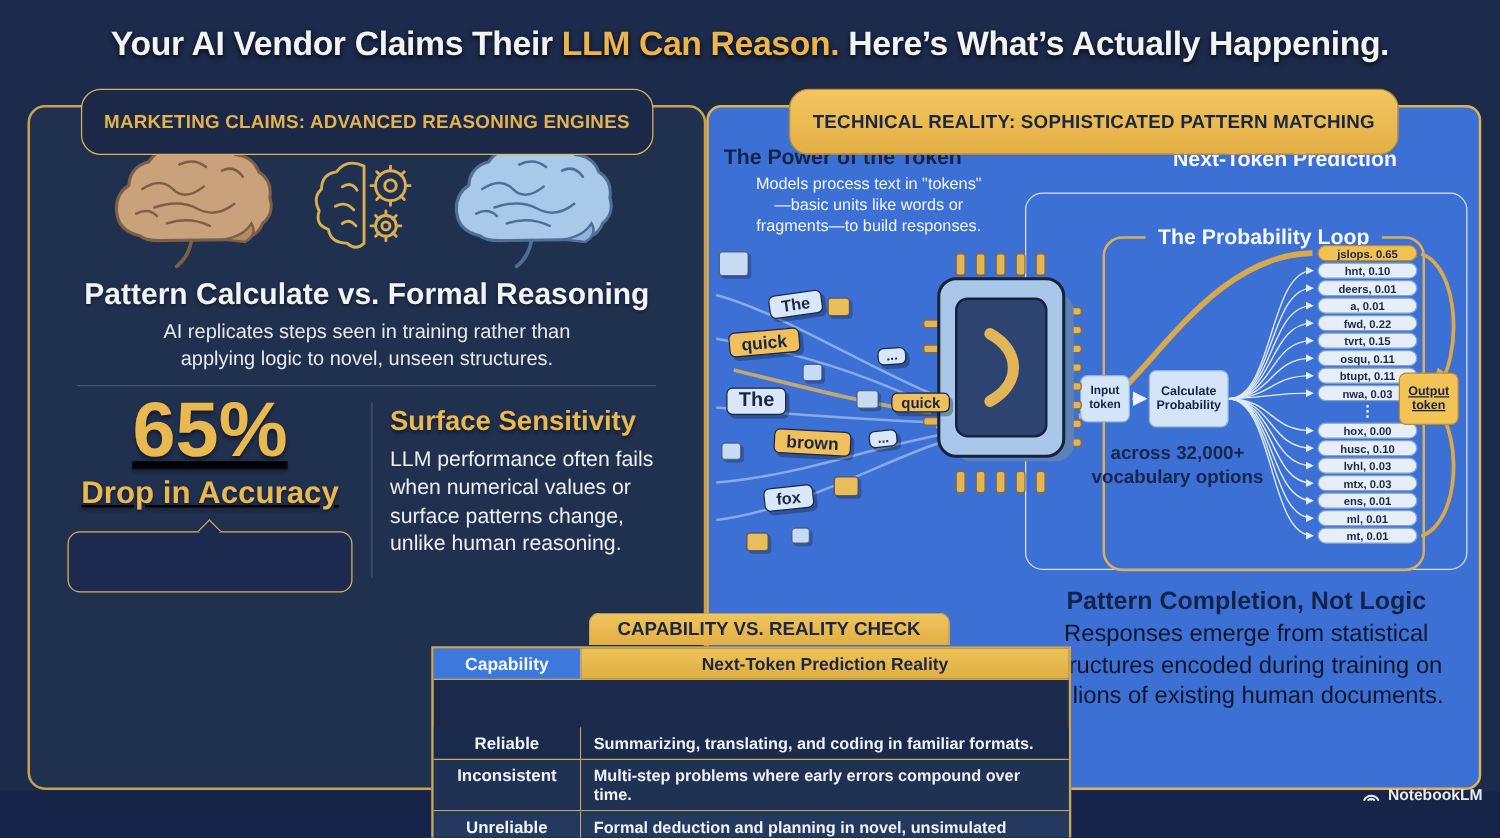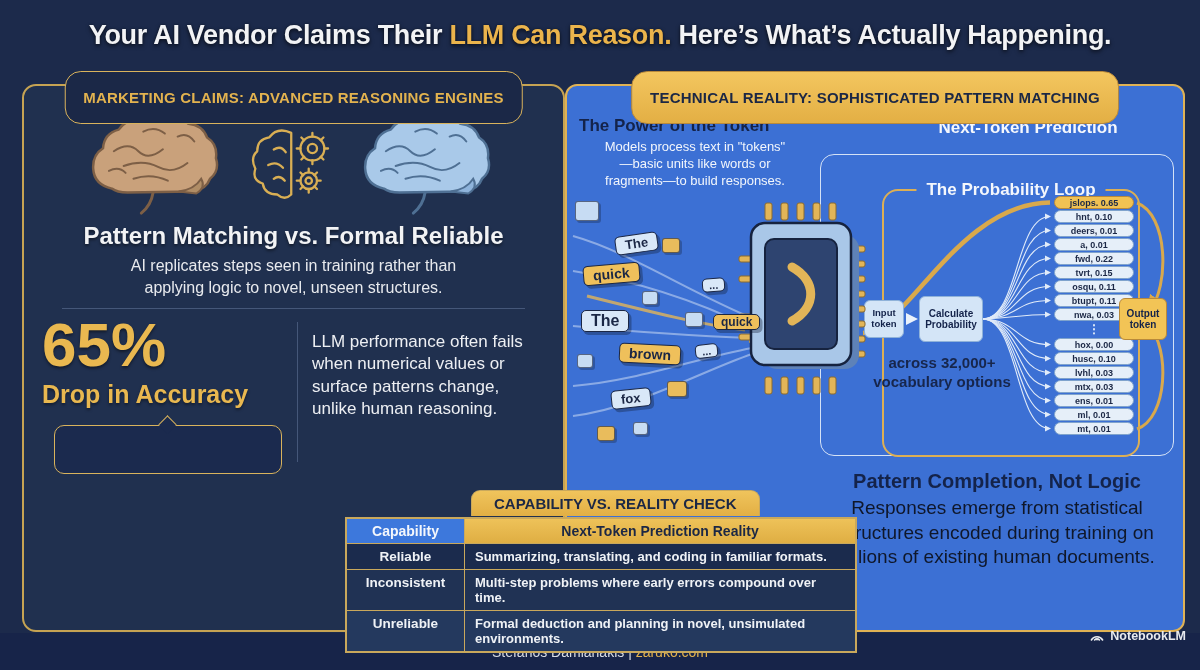--- a/index.html
+++ b/index.html
@@ -25,21 +25,21 @@
     padding:17px 18px;border-radius:16px;z-index:4;
   }
   .panel-header.claims{background:#1B2847;border:1.5px solid #D9B35C;color:#E3B34F;}
   .panel-header.reality{background:linear-gradient(#F3C65F,#E3AF44);border:1.5px solid #B8893B;color:#1B2745;}
   
   .brains{position:absolute;top:26px;left:0;right:0;display:flex;justify-content:center;align-items:center;gap:16px;height:112px;}
   .pm-heading{position:absolute;top:136px;left:0;right:0;text-align:center;font-size:24px;font-weight:bold;color:#F2F3F5;text-shadow:0 2px 3px rgba(0,0,0,.45);}
   .pm-sub{position:absolute;top:169px;left:0;right:0;text-align:center;font-size:16px;color:#E8EAEE;line-height:1.35;white-space:pre-line;}
   .div-h{position:absolute;top:222px;left:38px;right:38px;height:1px;background:rgba(140,160,200,.35);}
   .div-v{position:absolute;left:273px;top:236px;height:140px;width:1px;background:rgba(140,160,200,.35);}
-  .stat-block{position:absolute;left:18px;top:228px;width:252px;}
+  .stat-block{position:absolute;left:18px;top:228px;width:252px;text-align:center;text-decoration:underline;}
   .stat-value{font-size:62px;font-weight:bold;color:#E9B850;line-height:1;text-shadow:0 2px 3px rgba(0,0,0,.45);}
   .stat-label{font-size:25px;font-weight:bold;color:#E9B850;margin-top:4px;text-shadow:0 2px 3px rgba(0,0,0,.4);}
   .callout{
     margin:16px auto 0;width:216px;background:#1B2A4E;border:1.5px solid #D9B35C;border-radius:10px;
     padding:7px 5px;font-size:12.5px;font-weight:bold;color:#F0F2F5;line-height:1.3;white-space:pre-line;position:relative;
   }
   .callout-pointer{position:absolute;top:-8px;left:50%;margin-left:-7px;width:12px;height:12px;background:#1B2A4E;
     border-left:1.5px solid #D9B35C;border-top:1.5px solid #D9B35C;transform:rotate(45deg);}
   .surface-block{position:absolute;left:288px;top:238px;width:250px;}
   .surface-h{font-size:22px;font-weight:bold;color:#E9B850;text-shadow:0 2px 3px rgba(0,0,0,.4);}
@@ -56,21 +56,21 @@
   .pill{height:13px;line-height:12px;margin-bottom:1px;border-radius:7px;background:#E6EFF9;border:1px solid #7FA3CC;
     color:#1B2745;font-size:9px;font-weight:bold;text-align:center;box-sizing:border-box;}
   .pill.gold{background:#F1C253;border-color:#B8893B;}
   .pill-ellipsis{height:16px;line-height:15px;text-align:center;color:#EAF2FB;font-size:12px;font-weight:bold;}
   .flow-box{position:absolute;display:flex;align-items:center;justify-content:center;text-align:center;
     white-space:pre-line;box-sizing:border-box;border-radius:6px;font-weight:bold;color:#14234A;z-index:3;line-height:1.15;}
   .flow-blue{background:#D4E5F7;border:1px solid #8FB2D9;}
   .flow-gold{background:#F2C456;border:1px solid #B8893B;}
   .box-input{left:297px;top:214px;width:40px;height:38px;font-size:9.5px;}
   .box-calc{left:352px;top:210px;width:64px;height:46px;font-size:10px;}
-  .box-output{left:552px;top:212px;width:48px;height:42px;font-size:10px;}
+  .box-output{left:552px;top:212px;width:48px;height:42px;font-size:10px;text-decoration:underline;}
   .vocab-note{position:absolute;left:300px;top:268px;width:150px;text-align:center;font-size:15px;font-weight:bold;
     color:#17264C;line-height:1.25;white-space:pre-line;z-index:3;}
   .pattern-h{position:absolute;left:265px;top:384px;width:330px;text-align:center;font-size:20px;font-weight:bold;color:#14234A;}
   .pattern-b{position:absolute;left:265px;top:410px;width:330px;text-align:center;font-size:19px;color:#0f172a;line-height:1.3;white-space:pre-line;}
   .flow-svg{position:absolute;left:0;top:0;z-index:2;pointer-events:none;}
   .chip{position:absolute;left:170px;top:115px;width:130px;height:195px;z-index:3;}
   .tok{position:absolute;border:1.5px solid #1B2745;border-radius:5px;font-weight:bold;color:#1B2745;
     padding:1px 9px;font-size:13px;box-shadow:2.5px 3px 0 rgba(15,25,50,.35);z-index:3;}
   .tok-blue{background:#D9E8F8;}
   .tok-gold{background:#EFC05B;}
@@ -83,21 +83,21 @@
   .rtable{position:absolute;left:345px;top:517px;width:512px;border:2px solid #C9A85C;background:#1B2A4B;z-index:5;
     display:grid;grid-template-columns:118px 1fr;box-sizing:border-box;}
   .rtable div{box-sizing:border-box;}
   .hc1{background:#3D78DC;color:#F4F7FC;font-weight:bold;font-size:14px;text-align:center;padding:4px 2px;
     border-right:1.5px solid #C9A85C;border-bottom:1.5px solid #C9A85C;}
   .hc2{background:linear-gradient(#EEC259,#DFAE43);color:#1B2745;font-weight:bold;font-size:14px;text-align:center;
     padding:4px 2px;border-bottom:1.5px solid #C9A85C;}
   .c1{color:#EFF2F6;font-size:13.5px;font-weight:bold;text-align:center;padding:5px 4px;
     border-right:1.5px solid #C9A85C;border-bottom:1.5px solid #C9A85C;}
   .c2{color:#EFF2F6;font-size:13px;font-weight:bold;text-align:left;padding:5px 10px;border-bottom:1.5px solid #C9A85C;}
-  .r1{background:#1B2B4D;} .r2{background:#203254;} .r3{background:#24395E;}
+  .r1{background:#1B2B4D;margin-top:38px;} .r2{background:#203254;} .r3{background:#24395E;}
   .last{border-bottom:none !important;}
   
   .footer-bar{position:absolute;left:0;right:0;bottom:0;height:37px;background:#172449;}
   .footer-credit{position:absolute;bottom:10px;left:0;right:0;text-align:center;font-size:14px;color:#D8DCE3;}
   .footer-credit .site{color:#E3B34F;}
   .brand{position:absolute;right:14px;bottom:24px;display:flex;align-items:flex-start;gap:5px;color:#E8EAEE;
     font-size:12.5px;font-weight:bold;}
 </style>
 </head>
 <body>
@@ -131,35 +131,36 @@
     <span>
       <svg width="148" height="108" viewBox="0 0 150 110">
         <path d="M28 78 Q10 74 9 58 Q8 44 19 37 Q20 22 35 18 Q43 6 58 9 Q70 1 83 7 Q97 3 106 12 Q120 13 125 26 Q136 33 134 47 Q138 60 128 68 Q124 79 110 81 L44 82 Q33 82 28 78 Z" fill="#A9C9E9" stroke="#4F7094" stroke-width="2.5" stroke-linejoin="round"></path>
         <path d="M30 40 Q45 30 55 40 T80 38 M40 55 Q60 48 75 56 T105 52 M50 68 Q68 62 85 70 M95 25 Q105 20 112 30 M25 60 Q35 55 42 62 M60 20 Q72 14 82 22" stroke="#4F7094" stroke-width="2" fill="none" stroke-linecap="round"></path>
         <path d="M96 81 Q112 79 119 68 Q124 77 114 83 Z" fill="#8FB4DC" stroke="#4F7094" stroke-width="2"></path>
         <path d="M70 82 Q68 95 58 103" stroke="#4F7094" stroke-width="3" fill="none" stroke-linecap="round"></path>
       </svg>
     </span>
   </div>
 
-  <div class="pm-heading">Pattern Matching vs. Formal Reliable</div>
+  <div class="pm-heading">Pattern Calculate vs. Formal Reasoning</div>
   <div class="pm-sub">AI replicates steps seen in training rather than
 applying logic to novel, unseen structures.</div>
   <div class="div-h"></div>
   <div class="div-v"></div>
 
   <div class="stat-block">
     <div class="stat-value">65%</div>
     <div class="stat-label">Drop in Accuracy</div>
     <div class="callout">
       <span class="callout-pointer"></span>
     </div>
   </div>
 
   <div class="surface-block">
+    <div class="surface-h">Surface Sensitivity</div>
     <div class="surface-b">LLM performance often fails
 when numerical values or
 surface patterns change,
 unlike human reasoning.</div>
   </div>
 </div>
 
 <div class="panel panel-right">
   <div class="panel-header reality">TECHNICAL REALITY: SOPHISTICATED PATTERN MATCHING</div>
 

